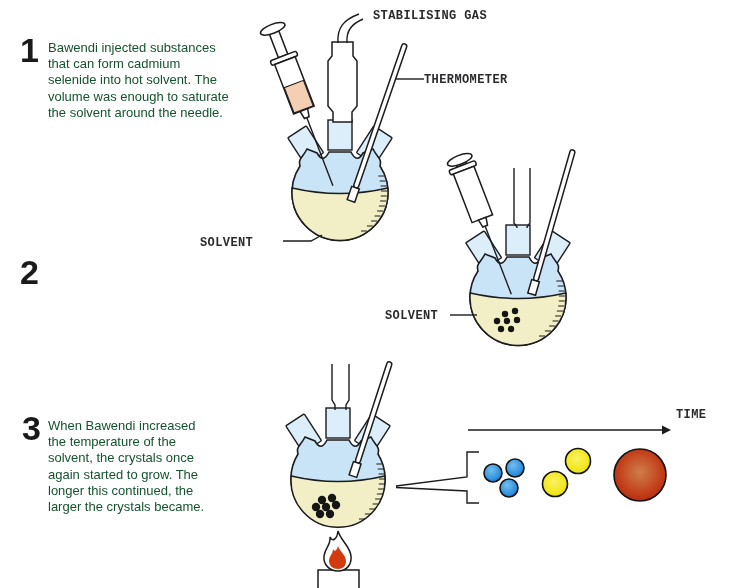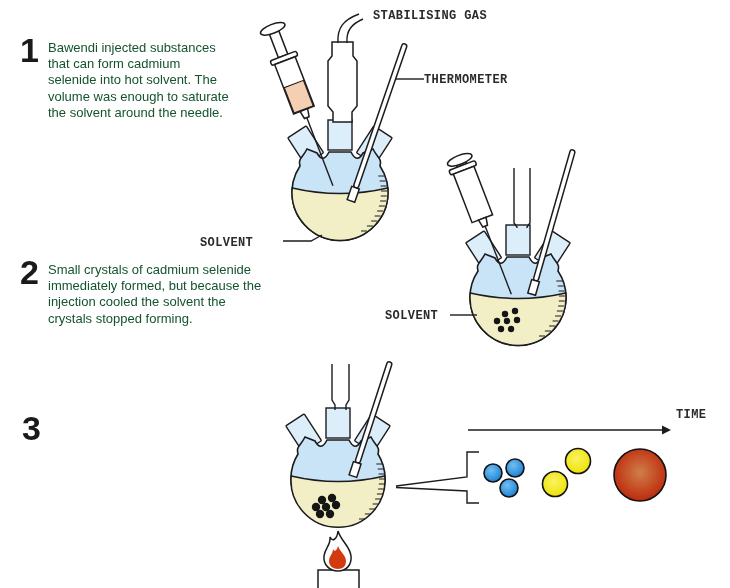--- a/index.html
+++ b/index.html
@@ -176,25 +176,27 @@
   </svg>
 
   <div class="step-num" style="left:20px; top:37px">1</div>
   <div class="step-text" style="left:48px; top:40px">Bawendi injected substances
 that can form cadmium
 selenide into hot solvent. The
 volume was enough to saturate
 the solvent around the needle.</div>
 
   <div class="step-num" style="left:20px; top:259px">2</div>
-  <div class="step-text" style="left:48px; top:262px">Small crystals of cadmium selenide
-immediately formed, but because the
-injection cooled the solvent the
-crystals stopped forming.</div>
 
   <div class="step-num" style="left:22px; top:415px">3</div>
+  <div class="step-text" style="left:48px; top:418px">When Bawendi increased
+the temperature of the
+solvent, the crystals once
+again started to grow. The
+longer this continued, the
+larger the crystals became.</div>
 
   <div class="lbl" style="left:373px; top:9px">STABILISING GAS</div>
   <div class="lbl" style="left:424px; top:73px">THERMOMETER</div>
   <div class="lbl" style="left:200px; top:236px; width:78px; text-align:left">SOLVENT</div>
   <div class="lbl" style="left:385px; top:309px">SOLVENT</div>
   <div class="lbl" style="left:676px; top:408px">TIME</div>
 </div>
 
 </body></html>

